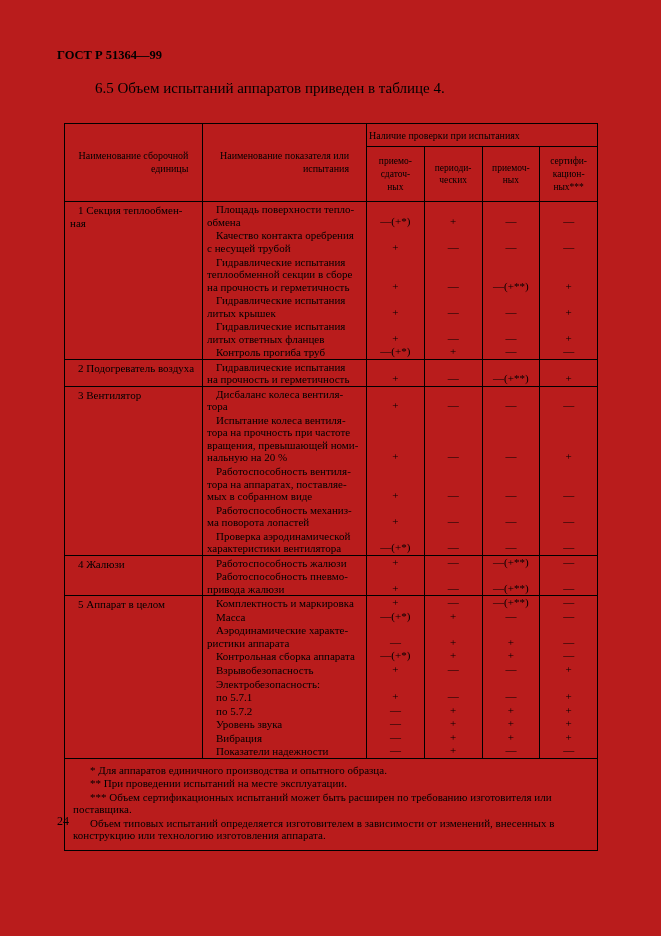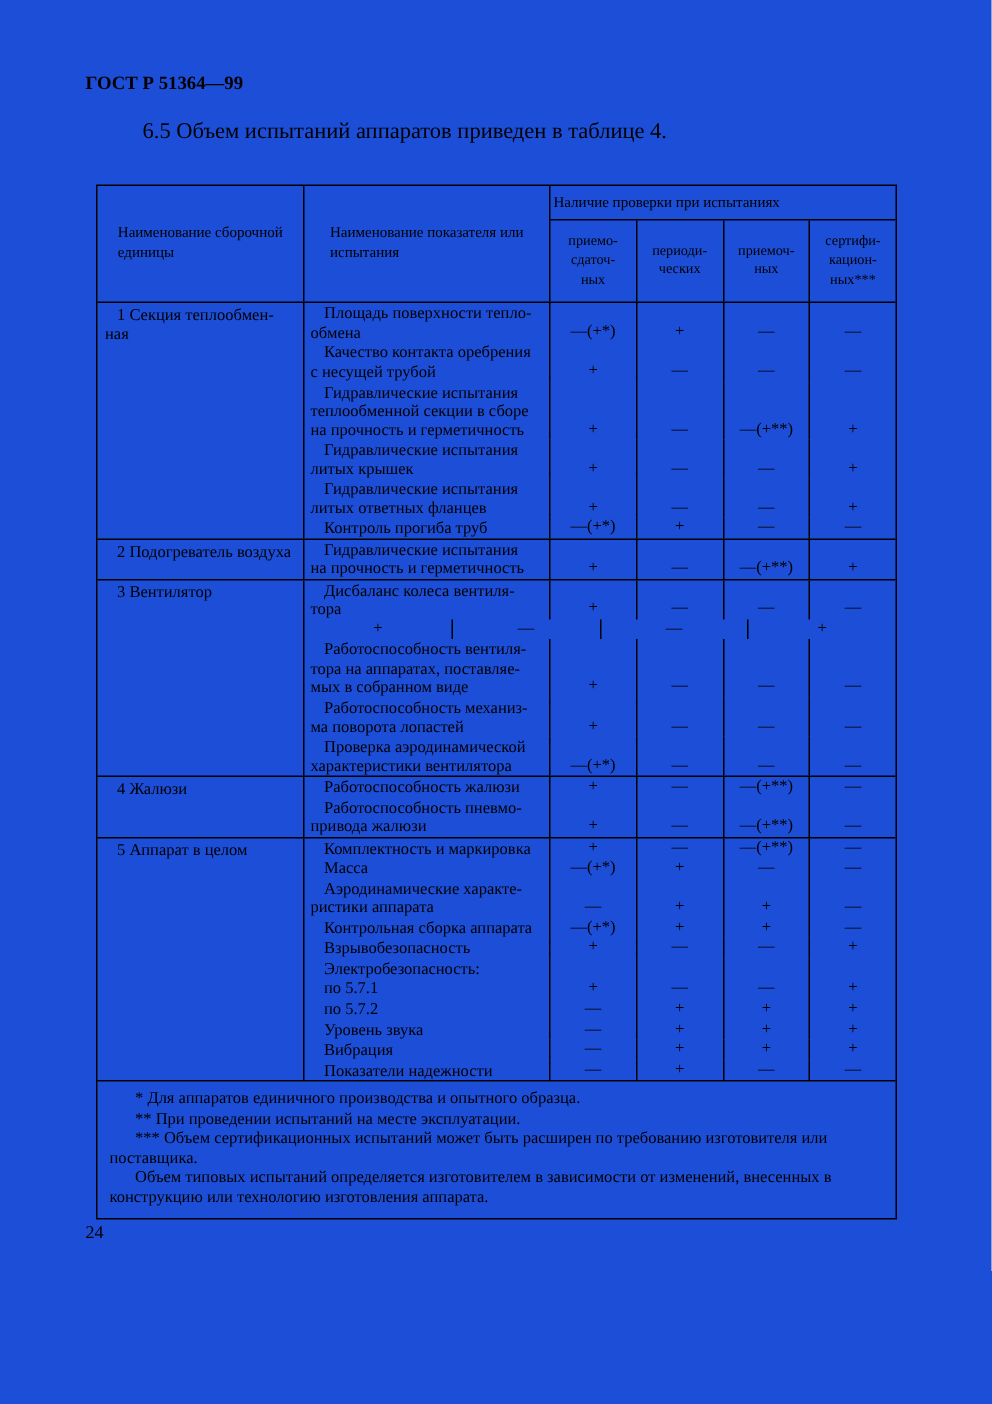--- a/index.html
+++ b/index.html
@@ -2,21 +2,21 @@
 <html><head>
 <meta charset="utf-8">
 <style>
   * { box-sizing: border-box; margin: 0; padding: 0; }
   html, body { background: #e8e8e8; }
   body { font-family: "Liberation Serif", "DejaVu Serif", serif; }
   .page {
     position: relative;
     width: 661px; height: 936px;
     margin: 0 auto;
-    background: #1d4ed8;
+    background: #b91c1c;
     color: #000;
   }
   .doc-header {
     position: absolute; left: 57px; top: 48px;
     font-weight: bold; font-size: 12.5px;
   }
   .intro {
     position: absolute; left: 57px; top: 80px; width: 546px;
     font-size: 15px; text-indent: 38px;
   }
@@ -27,21 +27,21 @@
   .gtable {
     position: absolute; left: 64px; top: 123px; width: 534px;
     border: 1px solid #000;
     font-size: 11px; line-height: 1.14;
   }
   
   .thead { display: flex; border-bottom: 1px solid #000; }
   .th-unit, .th-ind {
     border-right: 1px solid #000;
     display: flex; align-items: center; justify-content: center;
-    text-align: left; font-size: 10px; line-height: 1.25;
+    text-align: right; font-size: 10px; line-height: 1.25;
     white-space: pre-line; padding: 4px 2px;
   }
   .th-unit { width: 138px; }
   .th-ind  { width: 164px; }
   .th-right { flex: 1; display: flex; flex-direction: column; }
   .th-presence {
     border-bottom: 1px solid #000; 
     font-size: 10px; padding: 6px 2px 5px;
   }
   .th-types { display: flex; flex: 1; min-height: 54px; }
@@ -185,20 +185,24 @@
           <div class="g-rows">
             <div class="g-row">
               <div class="g-ind">Дисбаланс колеса вентиля-
 тора</div>
               <div class="g-val">+</div>
               <div class="g-val">—</div>
               <div class="g-val">—</div>
               <div class="g-val">—</div>
             </div>
             <div class="g-row">
+              <div class="g-ind">Испытание колеса вентиля-
+тора на прочность при частоте
+вращения, превышающей номи-
+нальную на 20 %</div>
               <div class="g-val">+</div>
               <div class="g-val">—</div>
               <div class="g-val">—</div>
               <div class="g-val">+</div>
             </div>
             <div class="g-row">
               <div class="g-ind">Работоспособность вентиля-
 тора на аппаратах, поставляе-
 мых в собранном виде</div>
               <div class="g-val">+</div>

